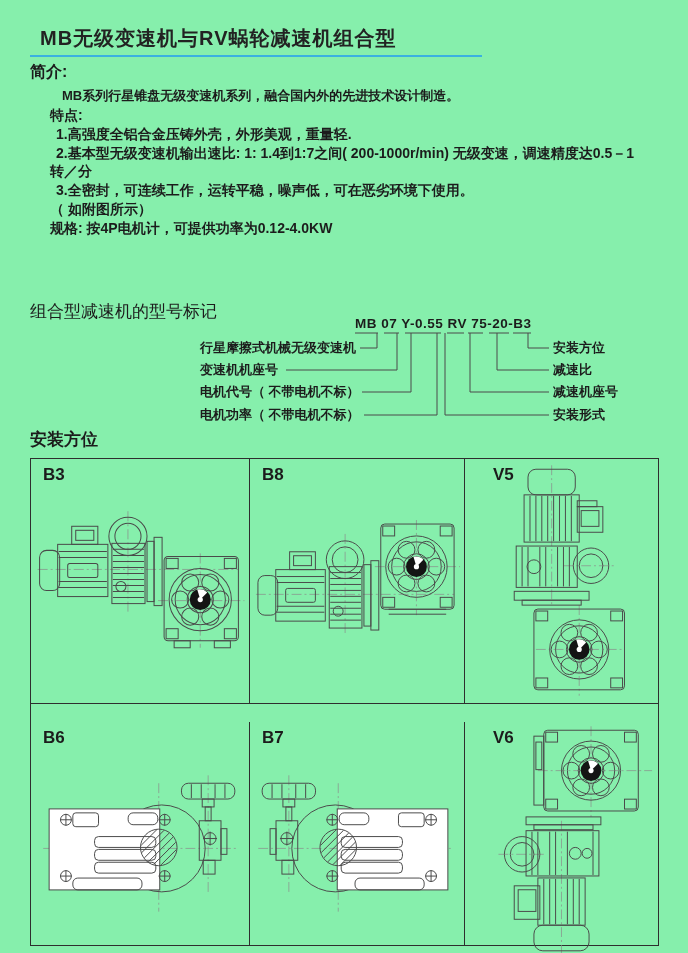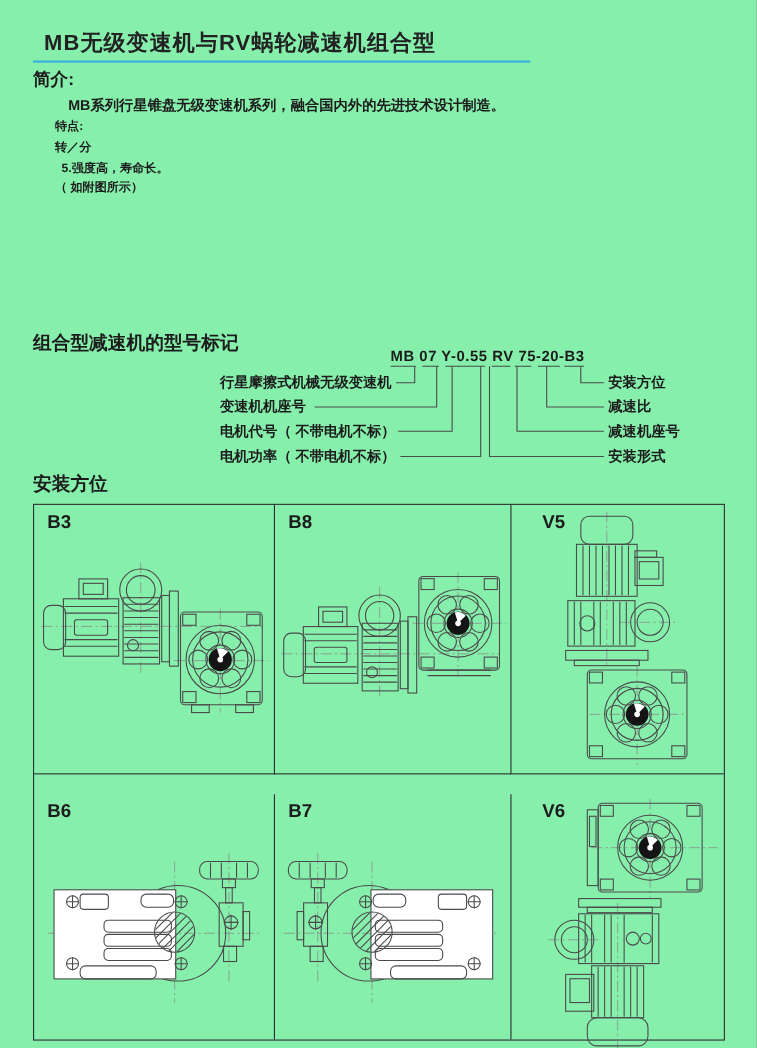--- a/index.html
+++ b/index.html
@@ -3,24 +3,24 @@
 <meta charset="utf-8">
 <style>
   html,body{margin:0;padding:0;background:#888;}
   #page{position:relative;width:688px;height:953px;background:#86efac;overflow:hidden;
         font-family:"Liberation Sans","DejaVu Sans",sans-serif;color:#1c1c1c;}
   .abs{position:absolute;}
   #title{left:40px;top:25px;font-size:20px;font-weight:bold;letter-spacing:1px;color:#222;}
   #title-rule{left:30px;top:55px;width:452px;height:2px;}
   #intro-heading{left:30px;top:62px;font-size:16px;font-weight:bold;text-align:right;}
   #intro-lead{left:62px;top:87px;font-size:13px;font-weight:bold;white-space:nowrap;}
-  #features{left:50px;top:106px;font-size:11px;font-weight:bold;line-height:18.8px;width:635px;}
+  #features{left:50px;top:106px;font-size:14px;font-weight:bold;line-height:18.8px;width:635px;}
   #features div{white-space:nowrap;}
   #features .indent{margin-left:6px;}
-  #model-heading{left:30px;top:300px;font-size:17px;font-weight:bold;}
+  #model-heading{left:30px;top:300px;font-size:17px;font-weight:normal;}
   #model-diagram{left:0;top:300px;}
   #model-diagram text{font-family:"Liberation Sans","DejaVu Sans",sans-serif;font-weight:bold;fill:#1c1c1c;}
   #mounting-heading{left:30px;top:428px;font-size:17px;font-weight:bold;}
   #grid{left:30px;top:458px;width:629px;height:488px;display:grid;
         grid-template-columns:219px 215px 193px;grid-template-rows:245px 241px;
         border:1px solid #2e2e2e;box-sizing:border-box;}
   .cell{position:relative;border-right:1px solid #2e2e2e;border-bottom:1px solid #2e2e2e;box-sizing:border-box;text-align:right;}
   .cell:nth-child(3n){border-right:none;}
   .cell:nth-child(n+4){border-bottom:none;margin-top:18px;}
   .cell-label{position:absolute;left:12px;top:6px;font-size:17px;font-weight:bold;z-index:2;}
@@ -36,23 +36,26 @@
 <div id="page">
 
   <div class="abs" id="title">MB无级变速机与RV蜗轮减速机组合型</div>
   <div class="abs" id="title-rule" style="background: rgb(59, 176, 224);"></div>
 
   <div class="abs" id="intro-heading">简介:</div>
   <div class="abs" id="intro-lead">MB系列行星锥盘无级变速机系列，融合国内外的先进技术设计制造。</div>
 
   <div class="abs" id="features">
     <div>特点:</div>
+    <div class="indent">1.高强度全铝合金压铸外壳，外形美观，重量轻.</div>
+    <div class="indent">2.基本型无级变速机输出速比: 1: 1.4到1:7之间( 200-1000r/min) 无级变速，调速精度达0.5－1</div>
     <div>转／分</div>
-    <div class="indent">5.强度高，寿命长。</div>
+    <div class="indent">3.全密封，可连续工作，运转平稳，噪声低，可在恶劣环境下使用。</div>
     <div>（ 如附图所示）</div>
+    <div>规格: 按4P电机计，可提供功率为0.12-4.0KW</div>
   </div>
 
   <div class="abs" id="model-heading">组合型减速机的型号标记</div>
 
   <svg class="abs" id="model-diagram" width="688" height="130" viewBox="0 300 688 130">
 
     <text x="355" y="328" font-size="13.5" textLength="176">MB 07 Y-0.55 RV 75-20-B3</text>
 
     <path class="ln" d="M355 333H378M384 333H399M405 333H441M447 333H464M468 333H483M489 333H509M513 333H531"></path>
 

